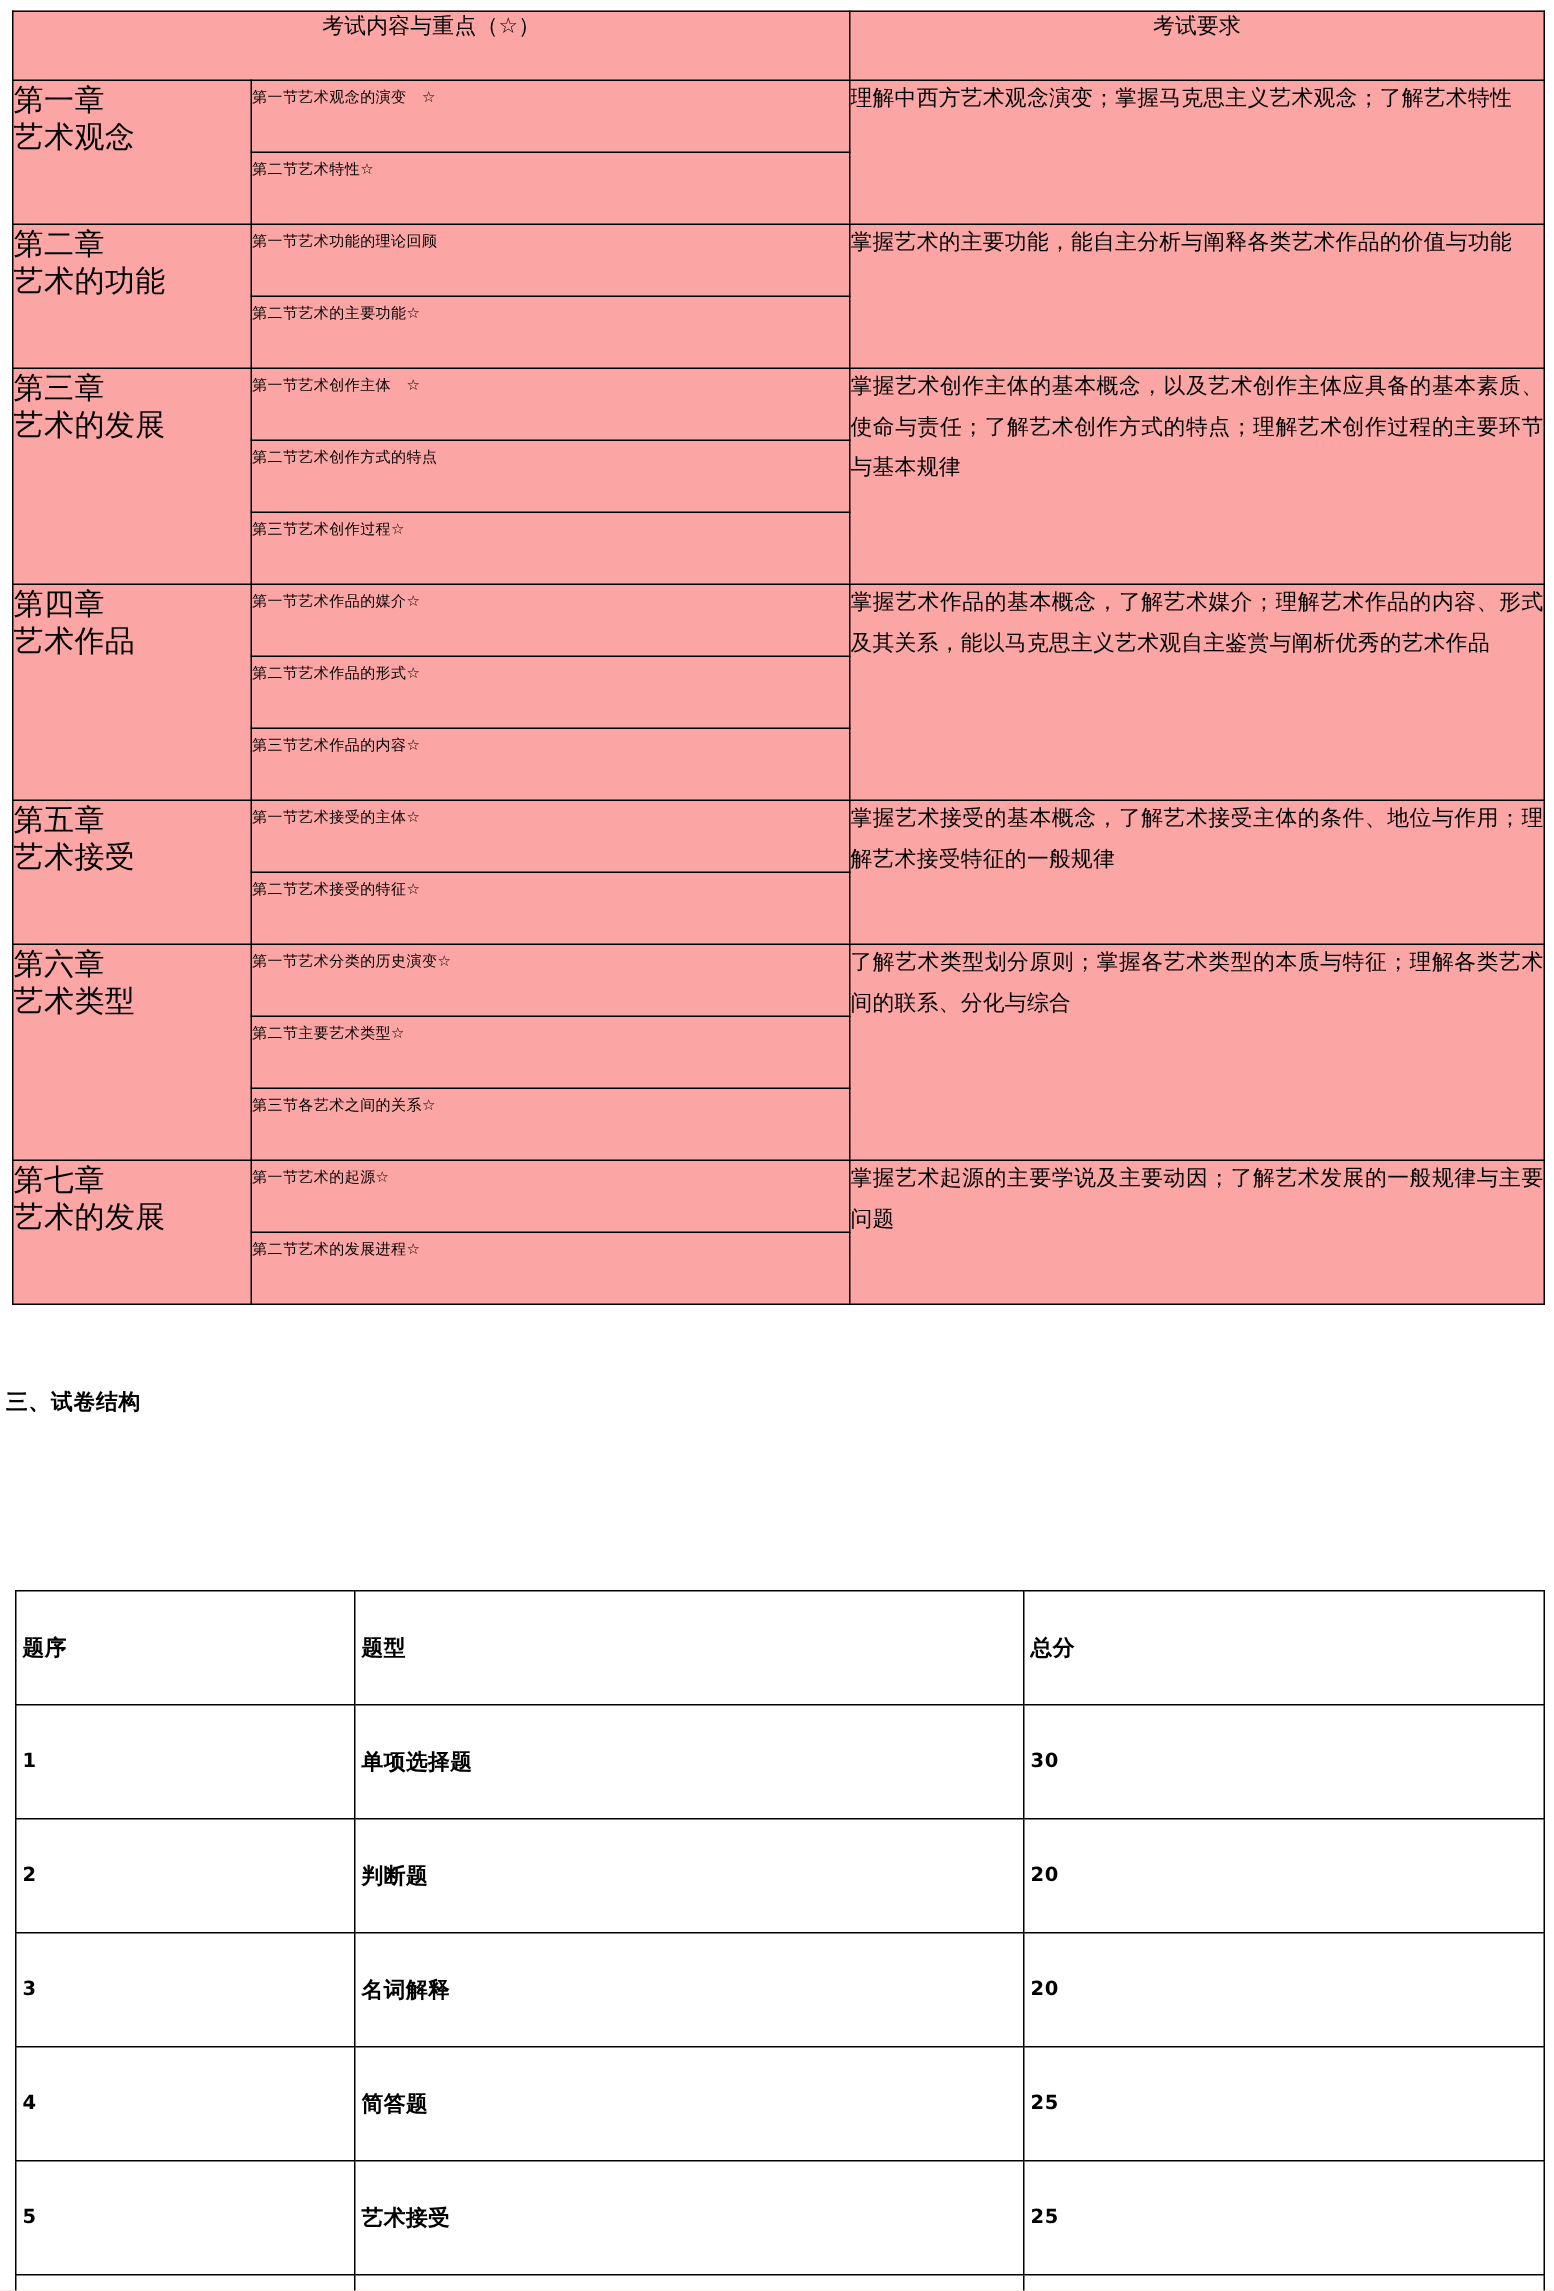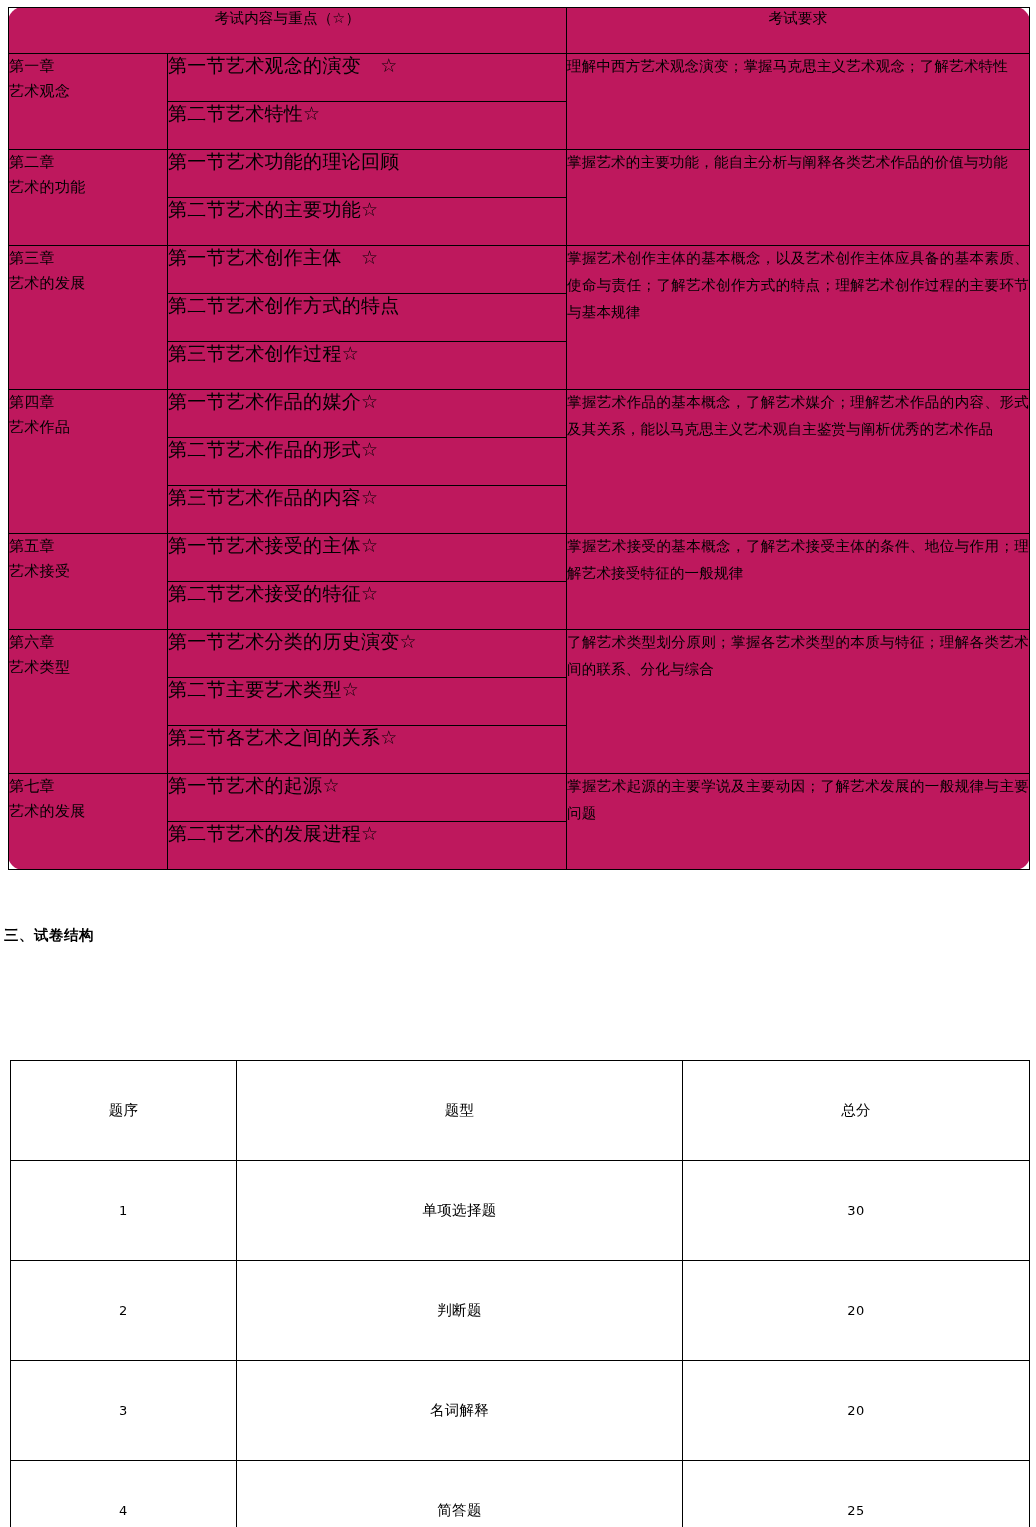--- a/index.html
+++ b/index.html
@@ -28,22 +28,21 @@
     position: absolute;
     left: 8px;
     top: 7px;
     width: 1021px;
   }
 
   table.grid {
     border-collapse: collapse;
     table-layout: fixed;
     width: 100%;
-    background: #be185d;
-    border-radius: 15px;
+    background: #fca5a5;
   }
   table.grid td,
   table.grid th {
     border: 1px solid #000000;
     padding: 0;
     font-weight: normal;
     vertical-align: top;
   }
 
   
@@ -55,30 +54,30 @@
     height: 45px;
     text-align: center;
     vertical-align: middle;
     font-size: 14.5px;
     line-height: 1.45;
     letter-spacing: 0.2px;
   }
 
   .chapter-cell {
     padding: 8px 0 0 10px;
-    font-size: 15px;
+    font-size: 20px;
     line-height: 25px;
     letter-spacing: 0.3px;
     white-space: pre-line;
   }
 
   .section-cell {
     height: 47px;
     padding: 9px 0 0 10px;
-    font-size: 19px;
+    font-size: 10px;
     line-height: 23px;
     letter-spacing: 0.3px;
     vertical-align: top;
   }
 
   .require-cell {
     padding: 9px 12px 0 10px;
     font-size: 14.5px;
     line-height: 27px;
     letter-spacing: 0.2px;
@@ -113,24 +112,24 @@
   .s-score { width: 347px; }
 
   table.grid2 {
     border-collapse: collapse;
     table-layout: fixed;
     width: 100%;
     background: #fff;
   }
   table.grid2 td, table.grid2 th {
     border: 1px solid #000000;
-    padding: 16px;
-    font-weight: normal;
+    padding: 4px;
+    font-weight: bold;
     height: 67px;
-    text-align: center;
+    text-align: left;
     vertical-align: middle;
     font-size: 14.5px;
     letter-spacing: 0.3px;
   }
   table.grid2 td.num,
   table.grid2 td.score {
     font-size: 13px;
     letter-spacing: 0.5px;
   }
 </style>

